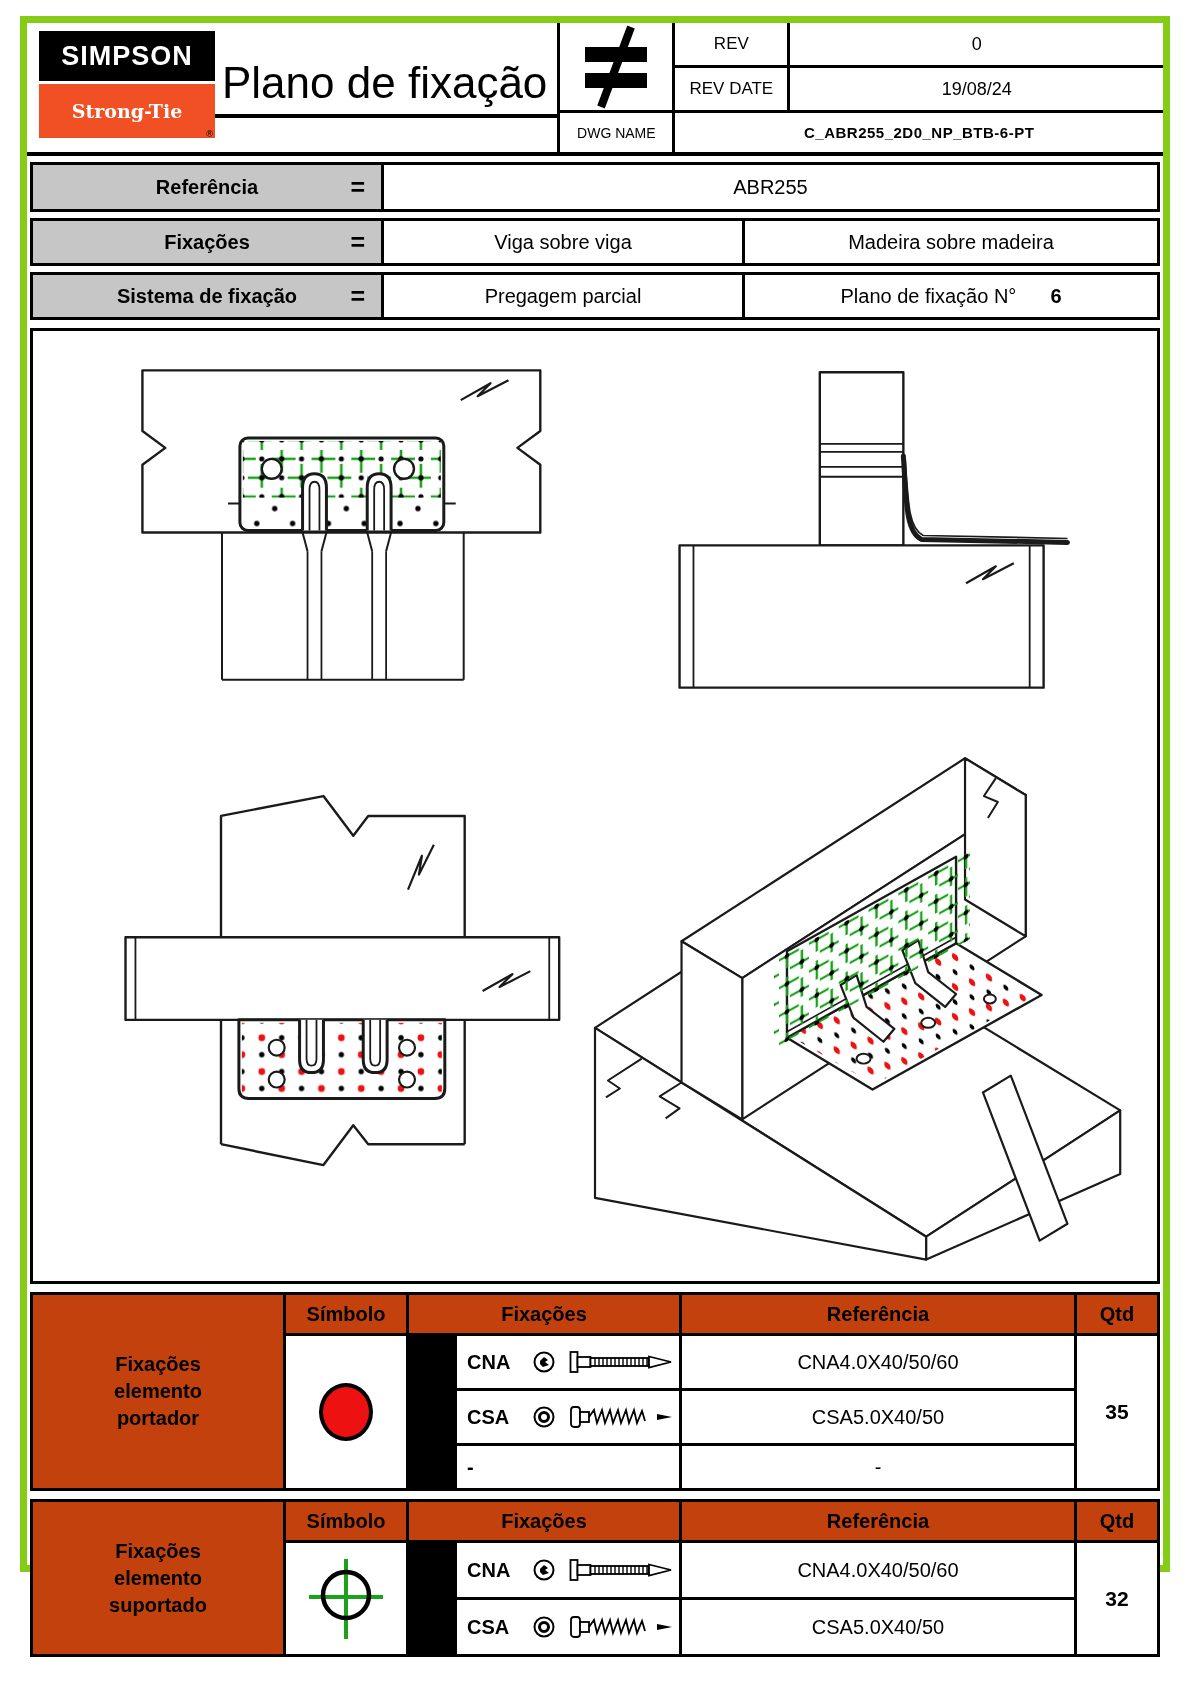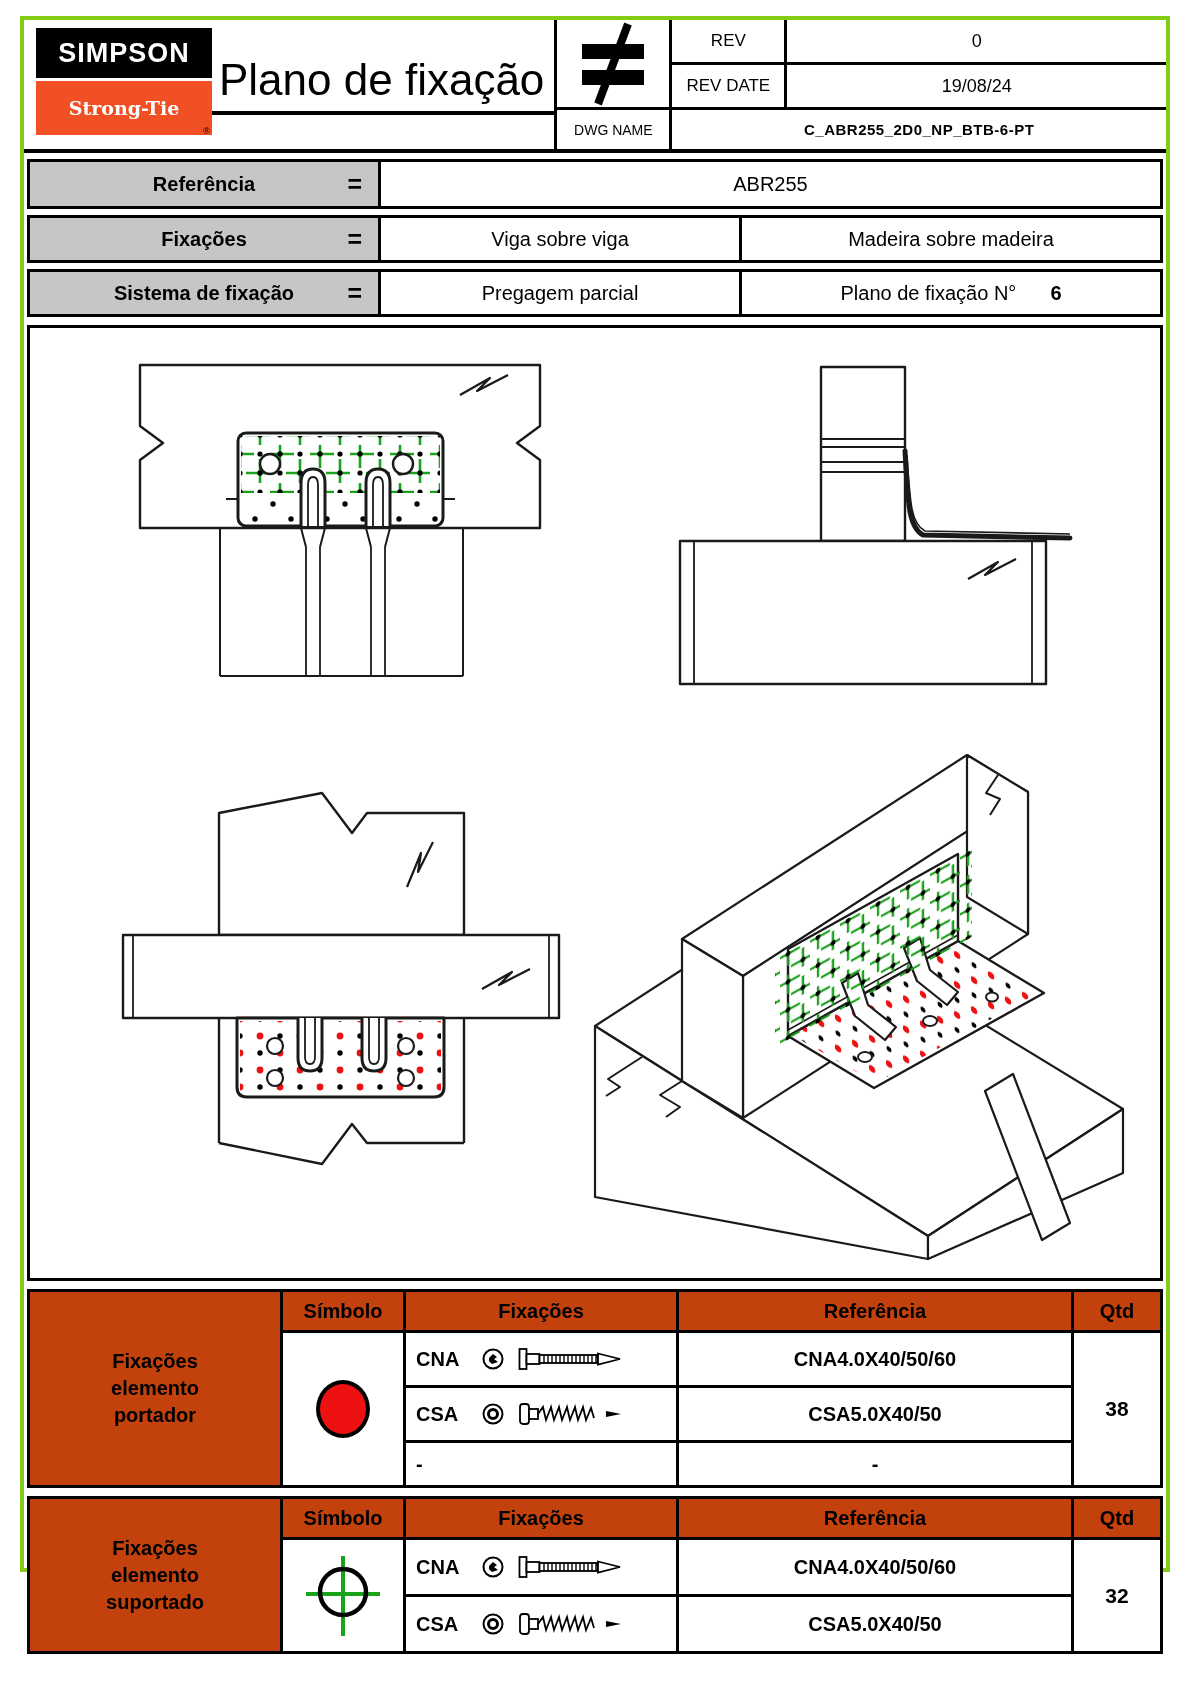--- a/index.html
+++ b/index.html
@@ -1,17 +1,17 @@
 <!DOCTYPE html>
 <html><head>
 <meta charset="utf-8">
 <style>
   * { margin:0; padding:0; box-sizing:border-box; }
   html,body { width:1190px; height:1682px; background:#fff; font-family:"Liberation Sans",sans-serif; color:#000; }
-  .frame { position:absolute; left:20px; top:16px; width:1150px; height:1556px; border:4px solid #84cc16; background:#fff; }
+  .frame { position:absolute; left:20px; top:16px; width:1150px; height:1556px; border:7px solid #84cc16; background:#fff; }
 
   
   .hdr-grid { display:grid; grid-template-columns:1fr 112px 112px 1fr; grid-template-rows:42px 42px 39px; gap:3px; background:#000; border-bottom:4px solid #000; height:133px; }
   .hdr-grid > div { background:#fff; display:flex; align-items:center; justify-content:center; }
   .cell-title { grid-column:1; grid-row:1/4; position:relative; padding-left:185px; }
   .cell-neq { grid-column:2; grid-row:1/3; }
   .cell-dwgl { grid-column:2; grid-row:3; }
   .cell-revl { grid-column:3; grid-row:1; } .cell-revv { grid-column:4; grid-row:1; }
   .cell-rdl { grid-column:3; grid-row:2; } .cell-rdv { grid-column:4; grid-row:2;text-align:center; }
   .cell-dwgv { grid-column:3/5; grid-row:3; }
@@ -41,23 +41,23 @@
 
   
   .leg { display:grid; gap:3px; background:#000; border:3px solid #000; margin:8px 3px 0; grid-template-columns:250px 120px 270px 392px 1fr; }
   .leg.t1 { grid-template-rows:38px 52px 52px 42px; }
   .leg.t2 { grid-template-rows:38px 54px 54px; }
   .leg > div { background:#fff; display:flex; align-items:center; justify-content:center; }
   .leg .gray { background:#c2410c; font-weight:bold; font-size:20px; }
   .leg .sec-label { grid-column:1; grid-row:1/-1; text-align:center; white-space:pre-line; line-height:1.35; }
   .leg .sym-cell { grid-column:2; grid-row:2/-1; }
   .leg .qty-cell { grid-column:5; grid-row:2/-1; font-weight:bold; font-size:21px; }
-  .fix-cell { justify-content:flex-start !important; padding-left:10px; gap:13px; }
+  .fix-cell { justify-content:flex-start !important; padding-left:10px; gap:13px;margin-left:48px; }
   .code { font-weight:bold; font-size:20px; width:52px; }
-  .ref-cell { font-weight:bold; font-size:20px; }
+  .ref-cell { font-weight:normal; font-size:20px; }
   .dash { font-weight:bold; font-size:20px; }
   .sym-red { width:54px; height:58px; border-radius:50%; background:#ee1111; border:4px solid #000; }
 </style>
 </head>
 <body>
 
 <div class="frame">
 
   <div class="hdr-grid">
     <div class="cell-title">
@@ -274,21 +274,21 @@
         <path d="M88,11 L103,14 L88,17 Z" fill="#000"></path>
       </svg>
     </div>
     <div class="ref-cell" style="grid-column:4;grid-row:3;">CSA5.0X40/50</div>
 
     <div class="fix-cell" style="grid-column:3;grid-row:4;">
       <span class="dash">-</span>
     </div>
     <div class="ref-cell" style="grid-column:4;grid-row:4;">-</div>
 
-    <div class="qty-cell">38</div>
+    <div class="qty-cell">35</div>
   </div>
 
   <div class="leg t2">
     <div class="gray sec-label">Fixações
 elemento
 suportado</div>
     <div class="gray">Símbolo</div>
     <div class="gray">Fixações</div>
     <div class="gray">Referência</div>
     <div class="gray">Qtd</div>

